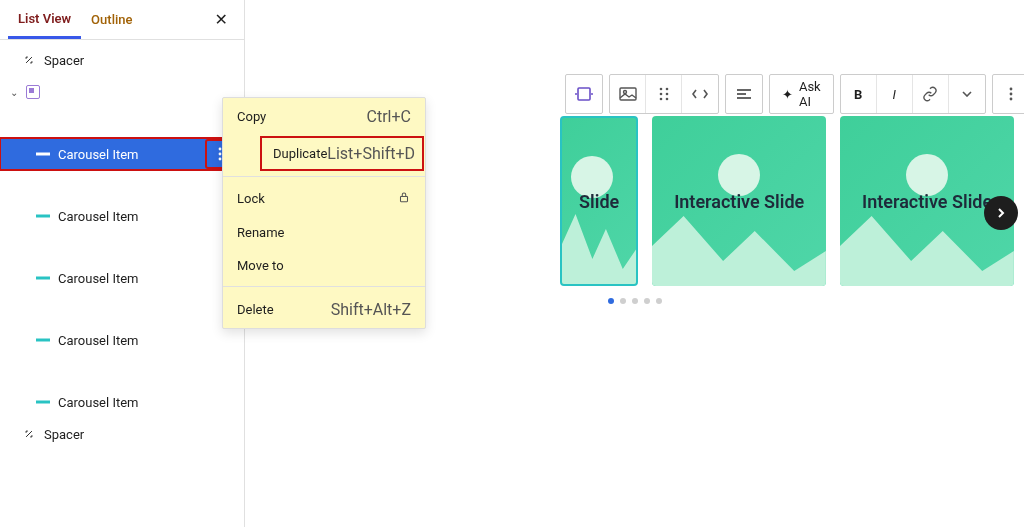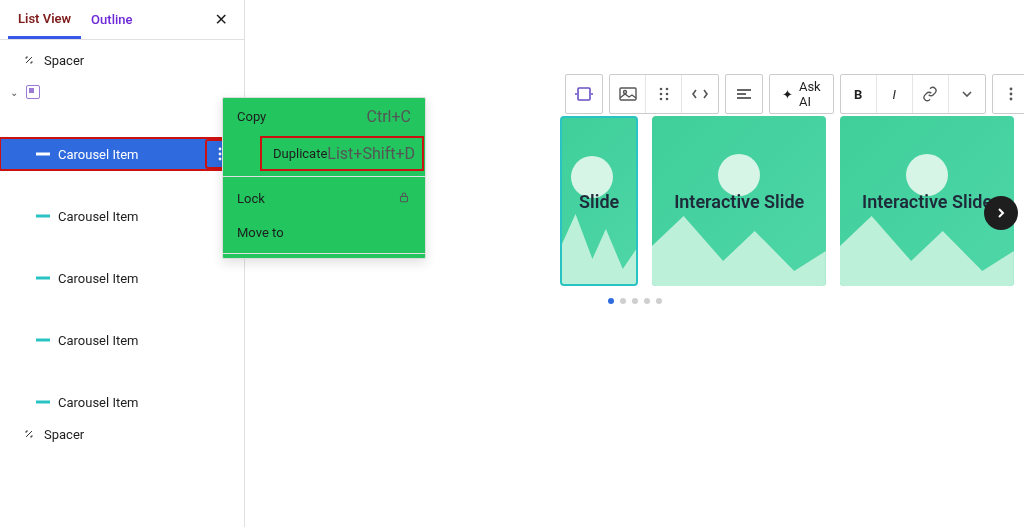--- a/index.html
+++ b/index.html
@@ -1,21 +1,21 @@
 <!DOCTYPE html>
 <html><head>
 <meta charset="utf-8">
 <style>
   * { box-sizing: border-box; margin: 0; padding: 0; font-family: -apple-system, BlinkMacSystemFont, "Segoe UI", Roboto, sans-serif; }
   body { display: flex; width: 1024px; height: 527px; background: #fff; color: #1e1e1e; font-size: 13px; overflow: hidden; }
 
   
   .sidebar { width: 245px; border-right: 1px solid #e0e0e0; display: flex; flex-direction: column; }
   .tabs { display: flex; align-items: center; border-bottom: 1px solid #e0e0e0; padding: 0 8px; height: 40px; }
-  .tab { padding: 10px 10px; font-weight: 500; color: #6d28d9; cursor: pointer; }
+  .tab { padding: 10px 10px; font-weight: 500; color: #a16207; cursor: pointer; }
   .tab.active { color: #7f1d1d; border-bottom: 3px solid #3858e9; margin-bottom: -1px; font-weight: 600;}
   .close-x { margin-left: auto; font-size: 16px; cursor: pointer; padding: 4px 8px; color:#1e1e1e;}
 
   .tree { padding: 4px 0; }
   .tree-row { display: flex; align-items: center; height: 32px; padding: 0 10px 0 4px; cursor: pointer; }
   .tree-row .chev { width: 14px; font-size: 10px; color: #555; }
   .tree-row .twisty { width:14px; display:inline-block; }
   .tree-row .ic { width: 18px; display:inline-flex; align-items:center; justify-content:center; margin-right:6px;}
   .tree-row .lbl { flex:1; }
   .indent-0 { padding-left: 6px; }
@@ -24,21 +24,21 @@
 
   .tree-row.selected { background: #2f6bdf; color: #fff; outline:2px solid #c11; outline-offset:-1px;}
   .tree-row.selected .ic svg line { stroke:#fff; }
   .more-btn { width: 28px; height:28px; display:flex; align-items:center; justify-content:center; cursor:pointer; outline:2px solid #c11; outline-offset:-1px; border-radius:2px;}
 
   .carousel-ic svg line { stroke:#29c3c3; }
   .spring-ic { width:14px; height:14px; border:1px solid #9b7bd6; display:inline-block; border-radius:2px; position:relative;}
   .spring-ic::after{content:""; position:absolute; left:2px; top:2px; right:5px; bottom:5px; background:#9b7bd6;}
 
   
-  .ctx-menu { position:absolute; left:222px; top:97px; width:204px; background:#22c55e; border:1px solid #ddd; box-shadow:0 4px 12px rgba(0,0,0,.12); border-radius:2px; z-index:50; }
+  .ctx-menu { position:absolute; left:222px; top:97px; width:204px; background:#fef9c3; border:1px solid #ddd; box-shadow:0 4px 12px rgba(0,0,0,.12); border-radius:2px; z-index:50; }
   .ctx-item { display:flex; align-items:center; padding: 9px 14px; cursor:pointer; font-size:13px; }
   .ctx-item .sc { margin-left:auto; color:#555; font-size:16px;}
   .ctx-item.hl { outline:2px solid #c11; outline-offset:-3px;margin-left:36px; }
   .ctx-sep { height:1px; background:#e0e0e0; margin:4px 0;}
   .lock-ic { margin-left:auto; }
 
   
   .canvas { flex:1; position:relative; padding: 75px 0 0 0; }
   .toolbar { position:absolute; left:320px; top:74px; display:flex; gap:6px; z-index:10;}
   .tbgroup { display:flex; border:1px solid #ccc; background:#fff; border-radius:2px;}
@@ -166,23 +166,30 @@
   <div class="ctx-item">
     <span>Lock</span>
     <span class="lock-ic">
       <svg width="14" height="14" viewBox="0 0 24 24" fill="none" stroke="#555" stroke-width="1.8">
           <rect x="6" y="11" width="12" height="9" rx="1"></rect>
           <path d="M9 11V8a3 3 0 016 0v3"></path>
         </svg>
     </span>
   </div>
   <div class="ctx-item">
+    <span>Rename</span>
+  </div>
+  <div class="ctx-item">
     <span>Move to</span>
   </div>
   <div class="ctx-sep"></div>
+  <div class="ctx-item">
+    <span>Delete</span>
+    <span class="sc">Shift+Alt+Z</span>
+  </div>
 </div>
 
 <div class="canvas">
 
   <div class="toolbar">
     <div class="tbgroup">
       <div class="tbbtn sel">
         <svg width="18" height="14" viewBox="0 0 18 14" fill="none" stroke="#6a4fc7" stroke-width="1.6">
             <rect x="3" y="1" width="12" height="12" rx="1"></rect>
             <line x1="0" y1="7" x2="2" y2="7"></line>

